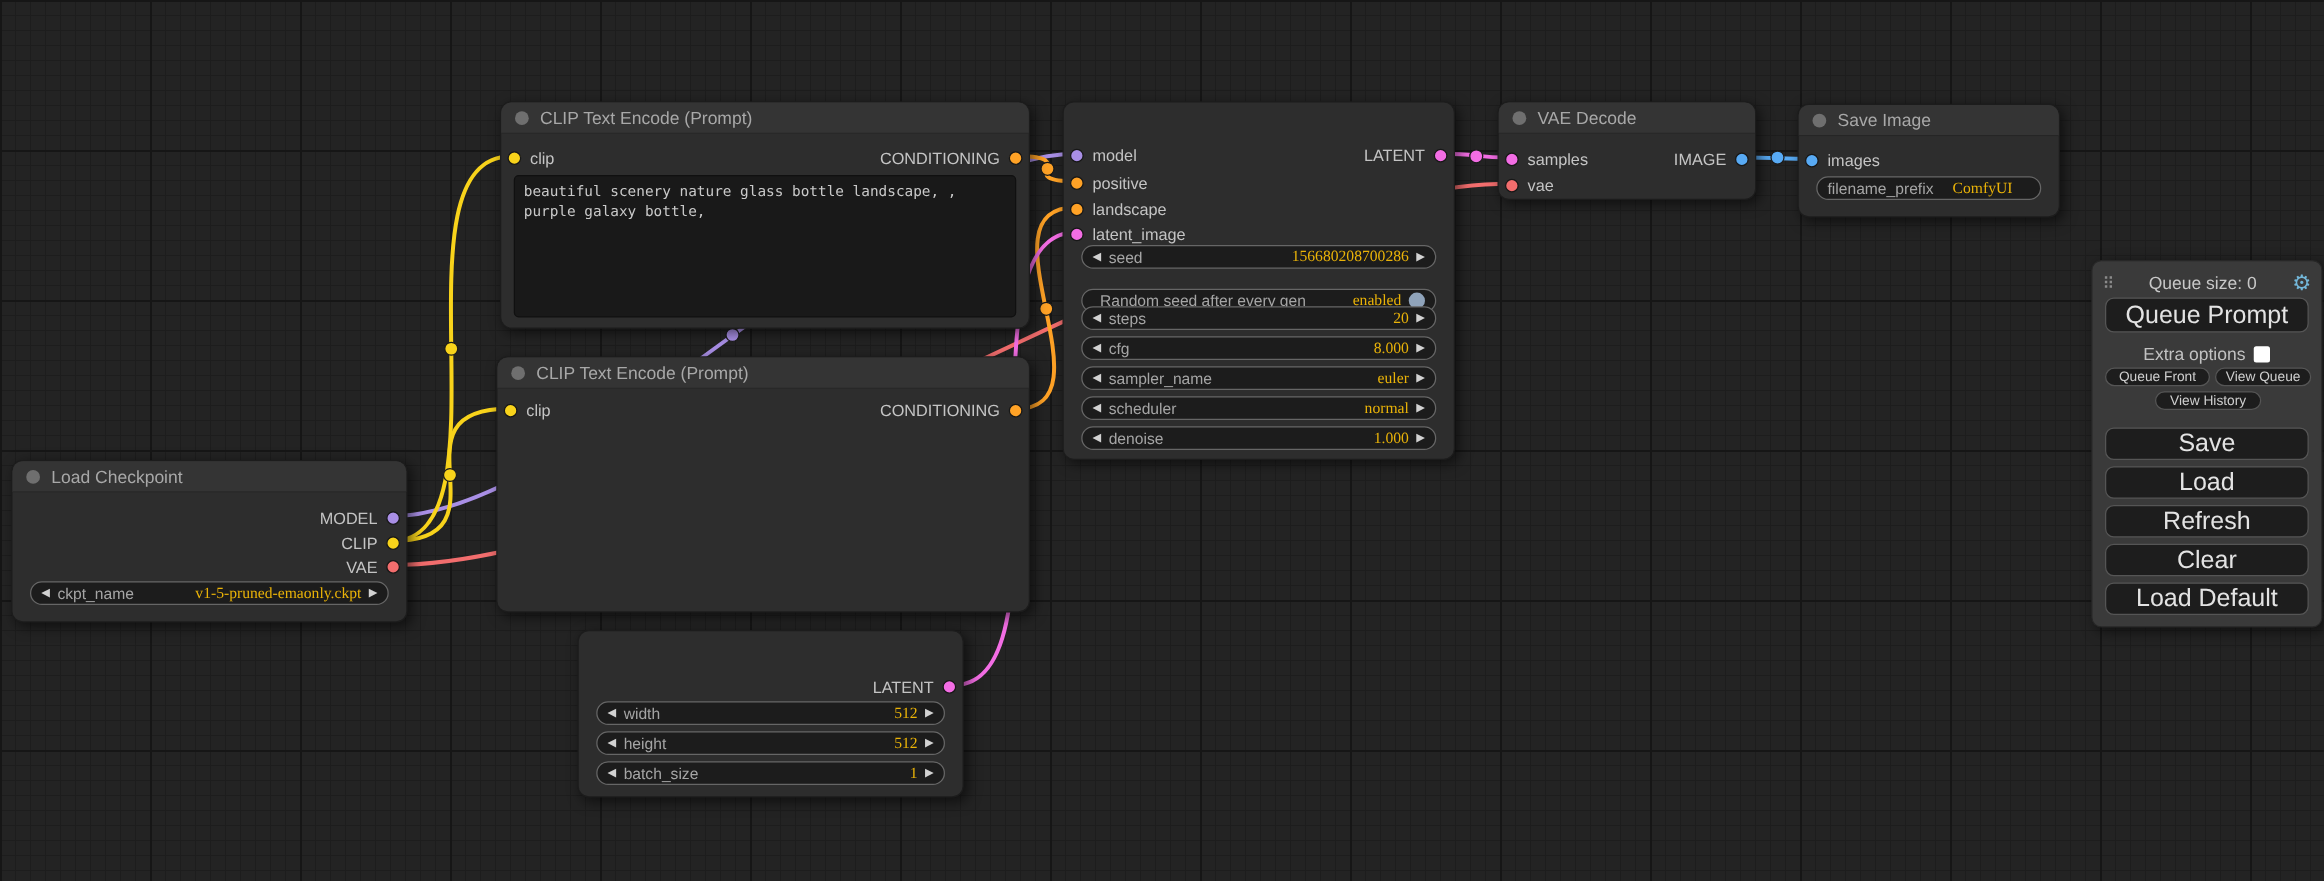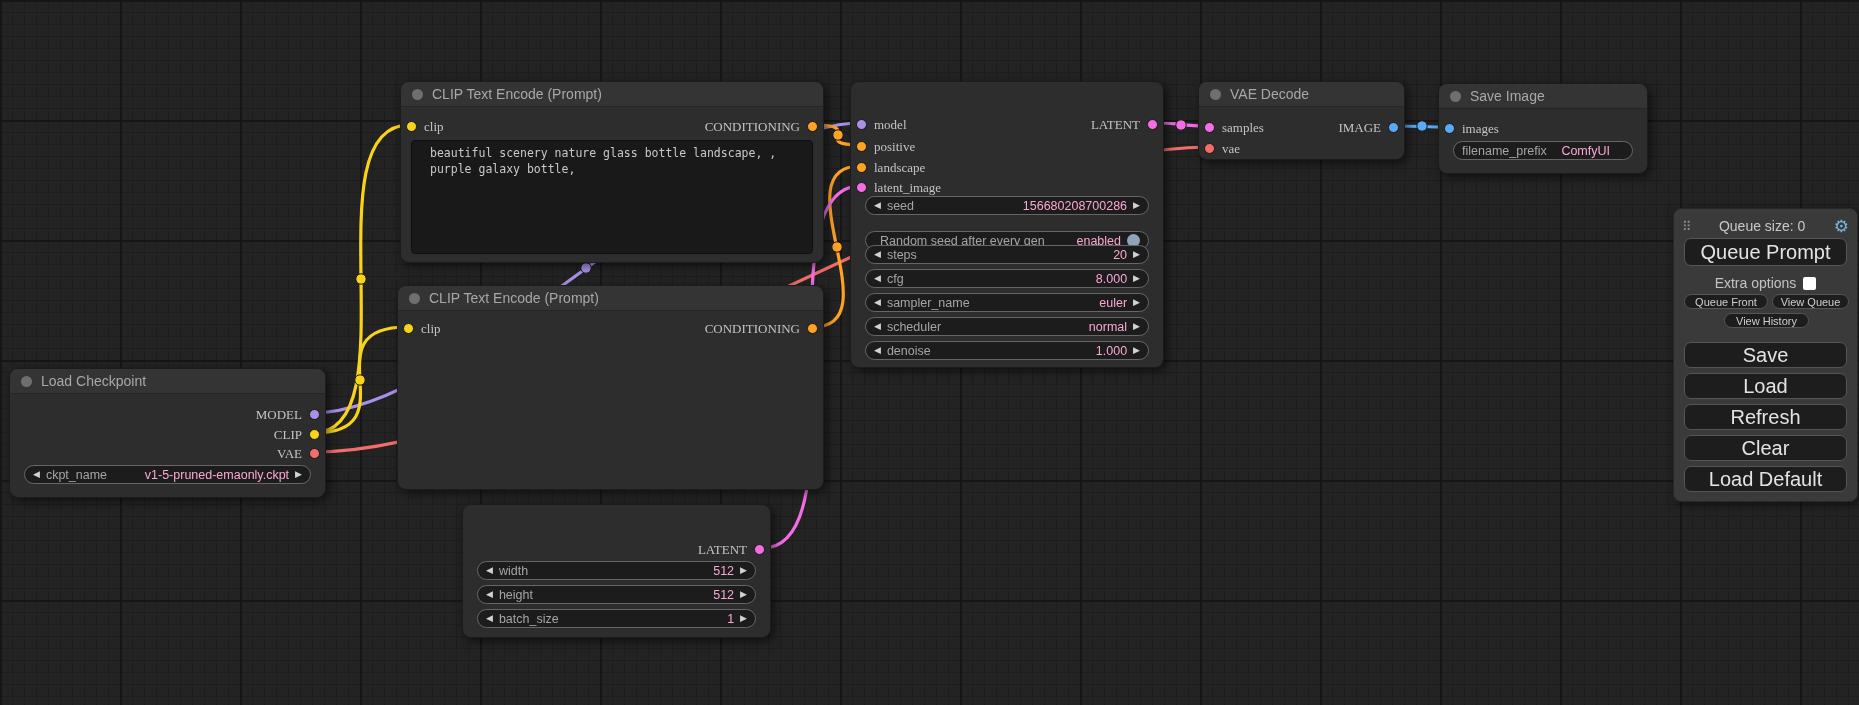--- a/index.html
+++ b/index.html
@@ -20,39 +20,39 @@
     position:absolute; background:#2d2d2d; border:1px solid #1c1c1c;
     border-radius:9px; box-shadow:3px 3px 10px rgba(0,0,0,.55);
   }
   .node-header {
     height:25px; background:#343434; border-radius:8px 8px 0 0;
     display:flex; align-items:center; gap:9px; padding:0 11px;
     border-bottom:1px solid #252525;
   }
   .hdot { width:11px; height:11px; border-radius:50%; background:#6f6f6f; flex:0 0 auto; }
   .ntitle { color:#a8a8a8; font-size:14px; white-space:nowrap; }
-  .port { position:absolute; height:17px; display:flex; align-items:center; gap:7px;font-family:Liberation Serif, serif; }
+  .port { position:absolute; height:17px; display:flex; align-items:center; gap:7px; }
   .port.in  { left:5px; }
   .port.out { right:5px; }
   .pdot { width:11px; height:11px; border-radius:50%; border:1px solid #171717; flex:0 0 auto; }
   .plabel { color:#c4c4c4; font-size:13px; white-space:nowrap; }
   .prompt-box {
     position:absolute; left:10px; right:10px; background:#191919;
-    border:1px solid #101010; border-radius:4px; padding:5px 18px;
+    border:1px solid #101010; border-radius:4px; padding:5px 7px;
     font-family:"DejaVu Sans Mono", monospace; font-size:11.5px; line-height:1.35;
     color:#c9c9c9; overflow:hidden; white-space:pre-wrap; word-break:break-word;
   }
   .widget {
     position:absolute; left:14px; right:14px; height:19px;
     background:#1c1c1c; border:1px solid #666; border-radius:10px;
     display:flex; align-items:center; padding:0 8px; gap:6px;
   }
   .warrow { color:#d2d2d2; font-size:9px; line-height:1; flex:0 0 auto; }
   .wlabel { color:#a5a5a5; font-size:12.5px; white-space:nowrap; }
-  .wvalue { color:#f9a8d4; font-size:12.5px; margin-left:auto; white-space:nowrap; }
+  .wvalue { color:#eab308; font-size:12.5px; margin-left:auto; white-space:nowrap;font-family:Liberation Serif, serif; }
   .toggle-dot { width:13px; height:13px; border-radius:50%; flex:0 0 auto; }
   
   #queue-panel {
     position:absolute; left:1673px; top:208px; width:185px; height:294px;
     background:#3a3a3a; border:1px solid #272727; border-radius:8px;
     box-shadow:3px 3px 10px rgba(0,0,0,.5);
   }
   .qp-header { position:absolute; left:8px; right:8px; top:7px; height:20px;
     display:flex; align-items:center; }
   .drag-handle { color:#8a8a8a; font-size:13px; letter-spacing:-1px; }

